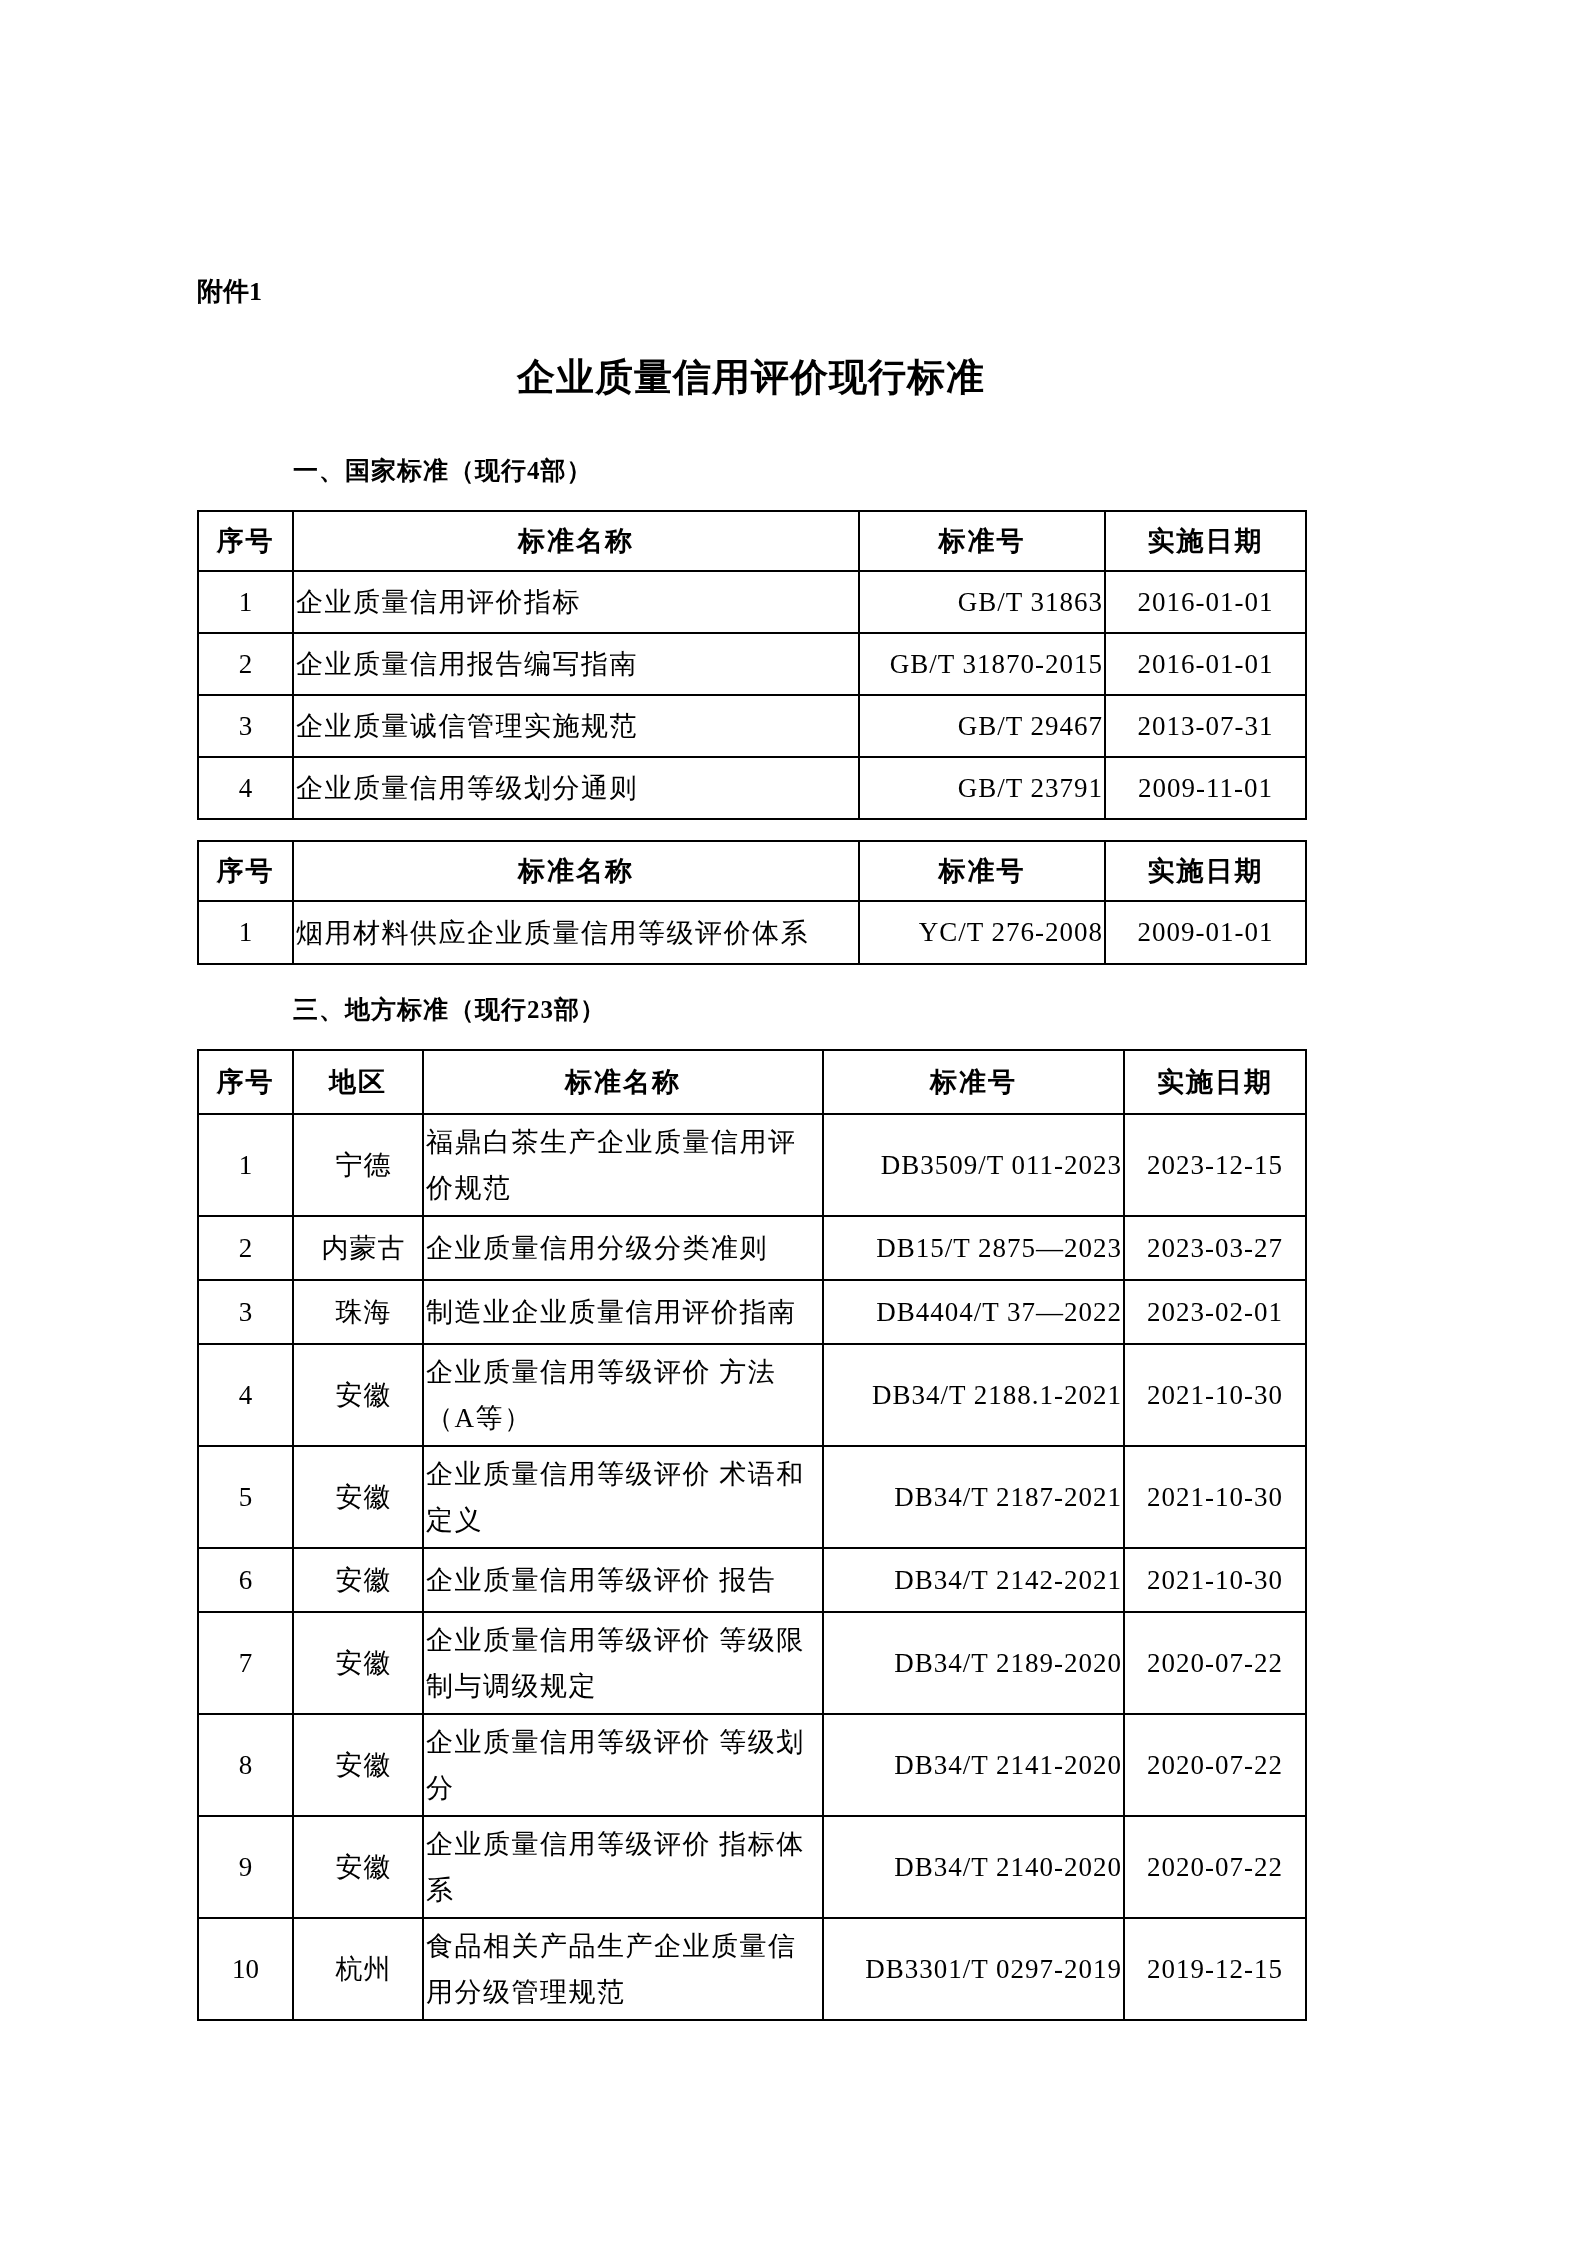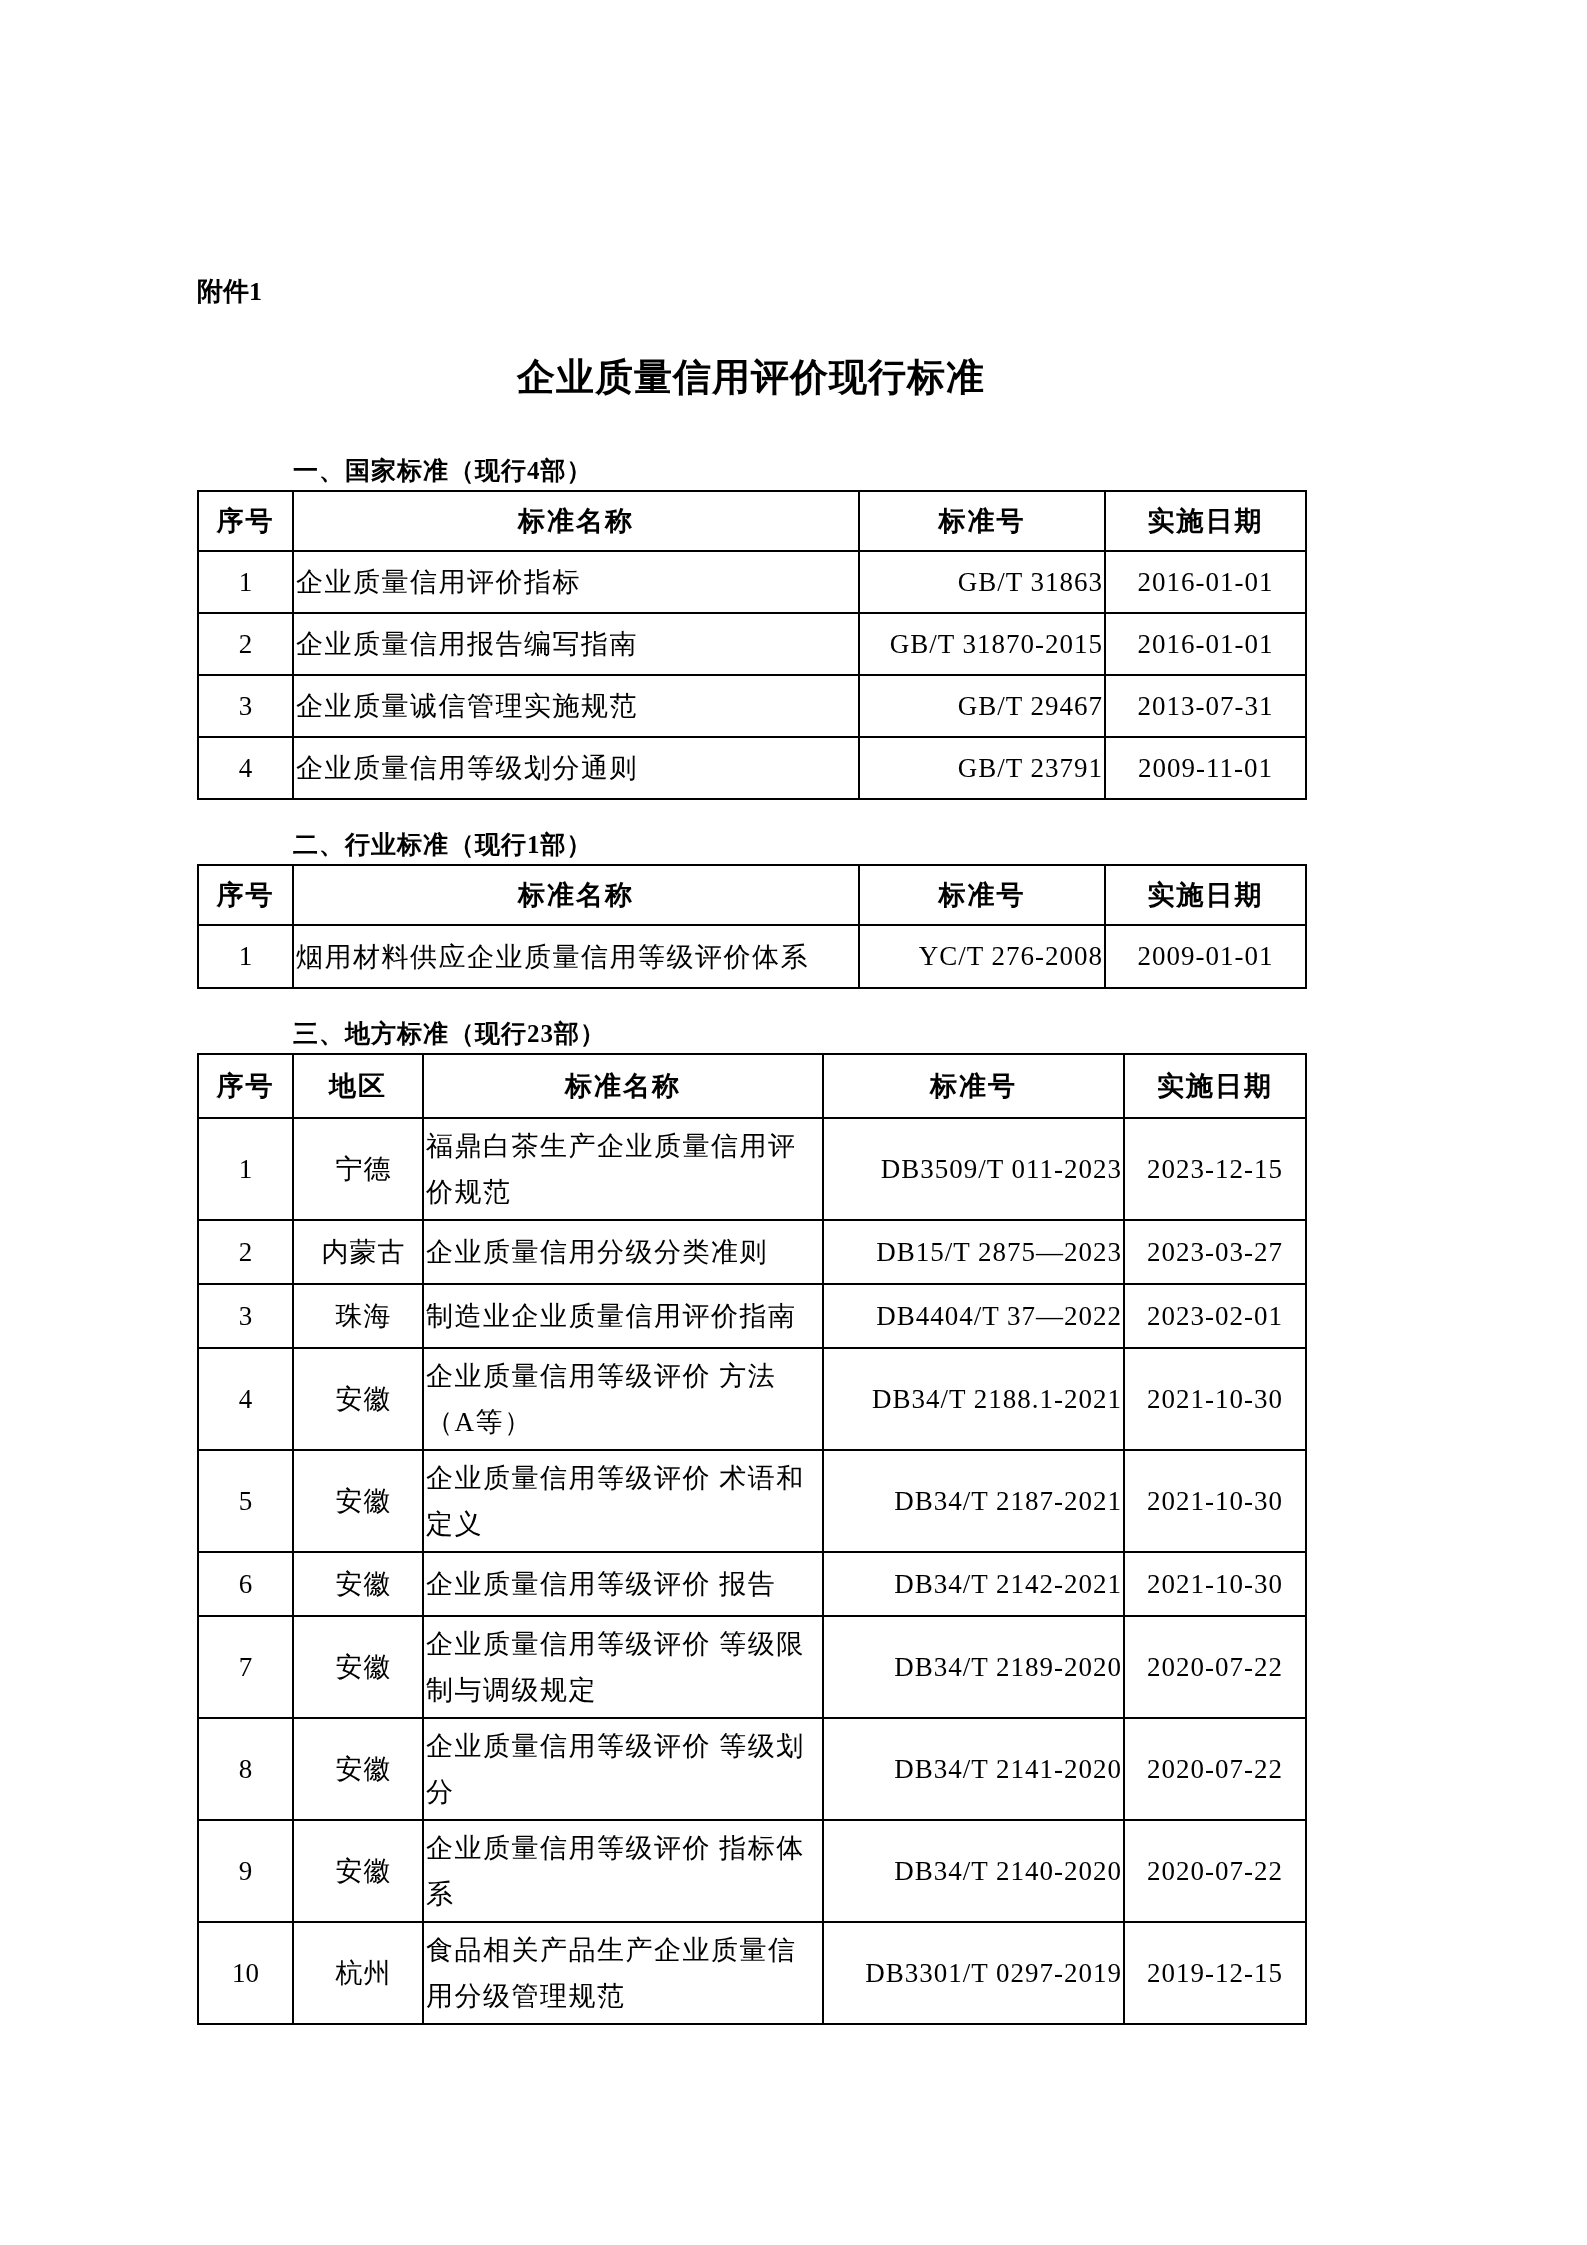--- a/index.html
+++ b/index.html
@@ -19,21 +19,21 @@
   }
 
   .section-heading {
     font-size:25px; font-weight:bold; line-height:38px;
     margin-top:26px; padding-left:96px; letter-spacing:1px;
   }
   .section-heading.first { margin-top:52px; }
 
   table.std-table {
     border-collapse:collapse; table-layout:fixed;
-    width:1108px; margin-top:0;
+    width:1108px; margin-top:20px;
   }
   .std-table th, .std-table td {
     border:2px solid #000; font-size:27px; color:#000;
     overflow:hidden; vertical-align:middle;
   }
   .std-table th {
     font-weight:bold; height:56px; text-align:center; letter-spacing:2px;
   }
   .std-table td { height:52px; font-weight:normal; }
   table.t-local th { height:60px; }
@@ -93,21 +93,20 @@
         </tr>
         <tr>
           <td class="c-num">4</td>
           <td class="c-name">企业质量信用等级划分通则</td>
           <td class="c-code">GB/T 23791</td>
           <td class="c-date">2009-11-01</td>
         </tr>
       </tbody>
   </table>
 
-  <div class="section-heading">二、行业标准（现行1部）</div>
 
   <table class="std-table t-industry">
     <colgroup>
       <col style="width:95px">
         <col style="width:566px">
         <col style="width:246px">
         <col style="width:201px">
     </colgroup>
     <thead>
         <tr>

